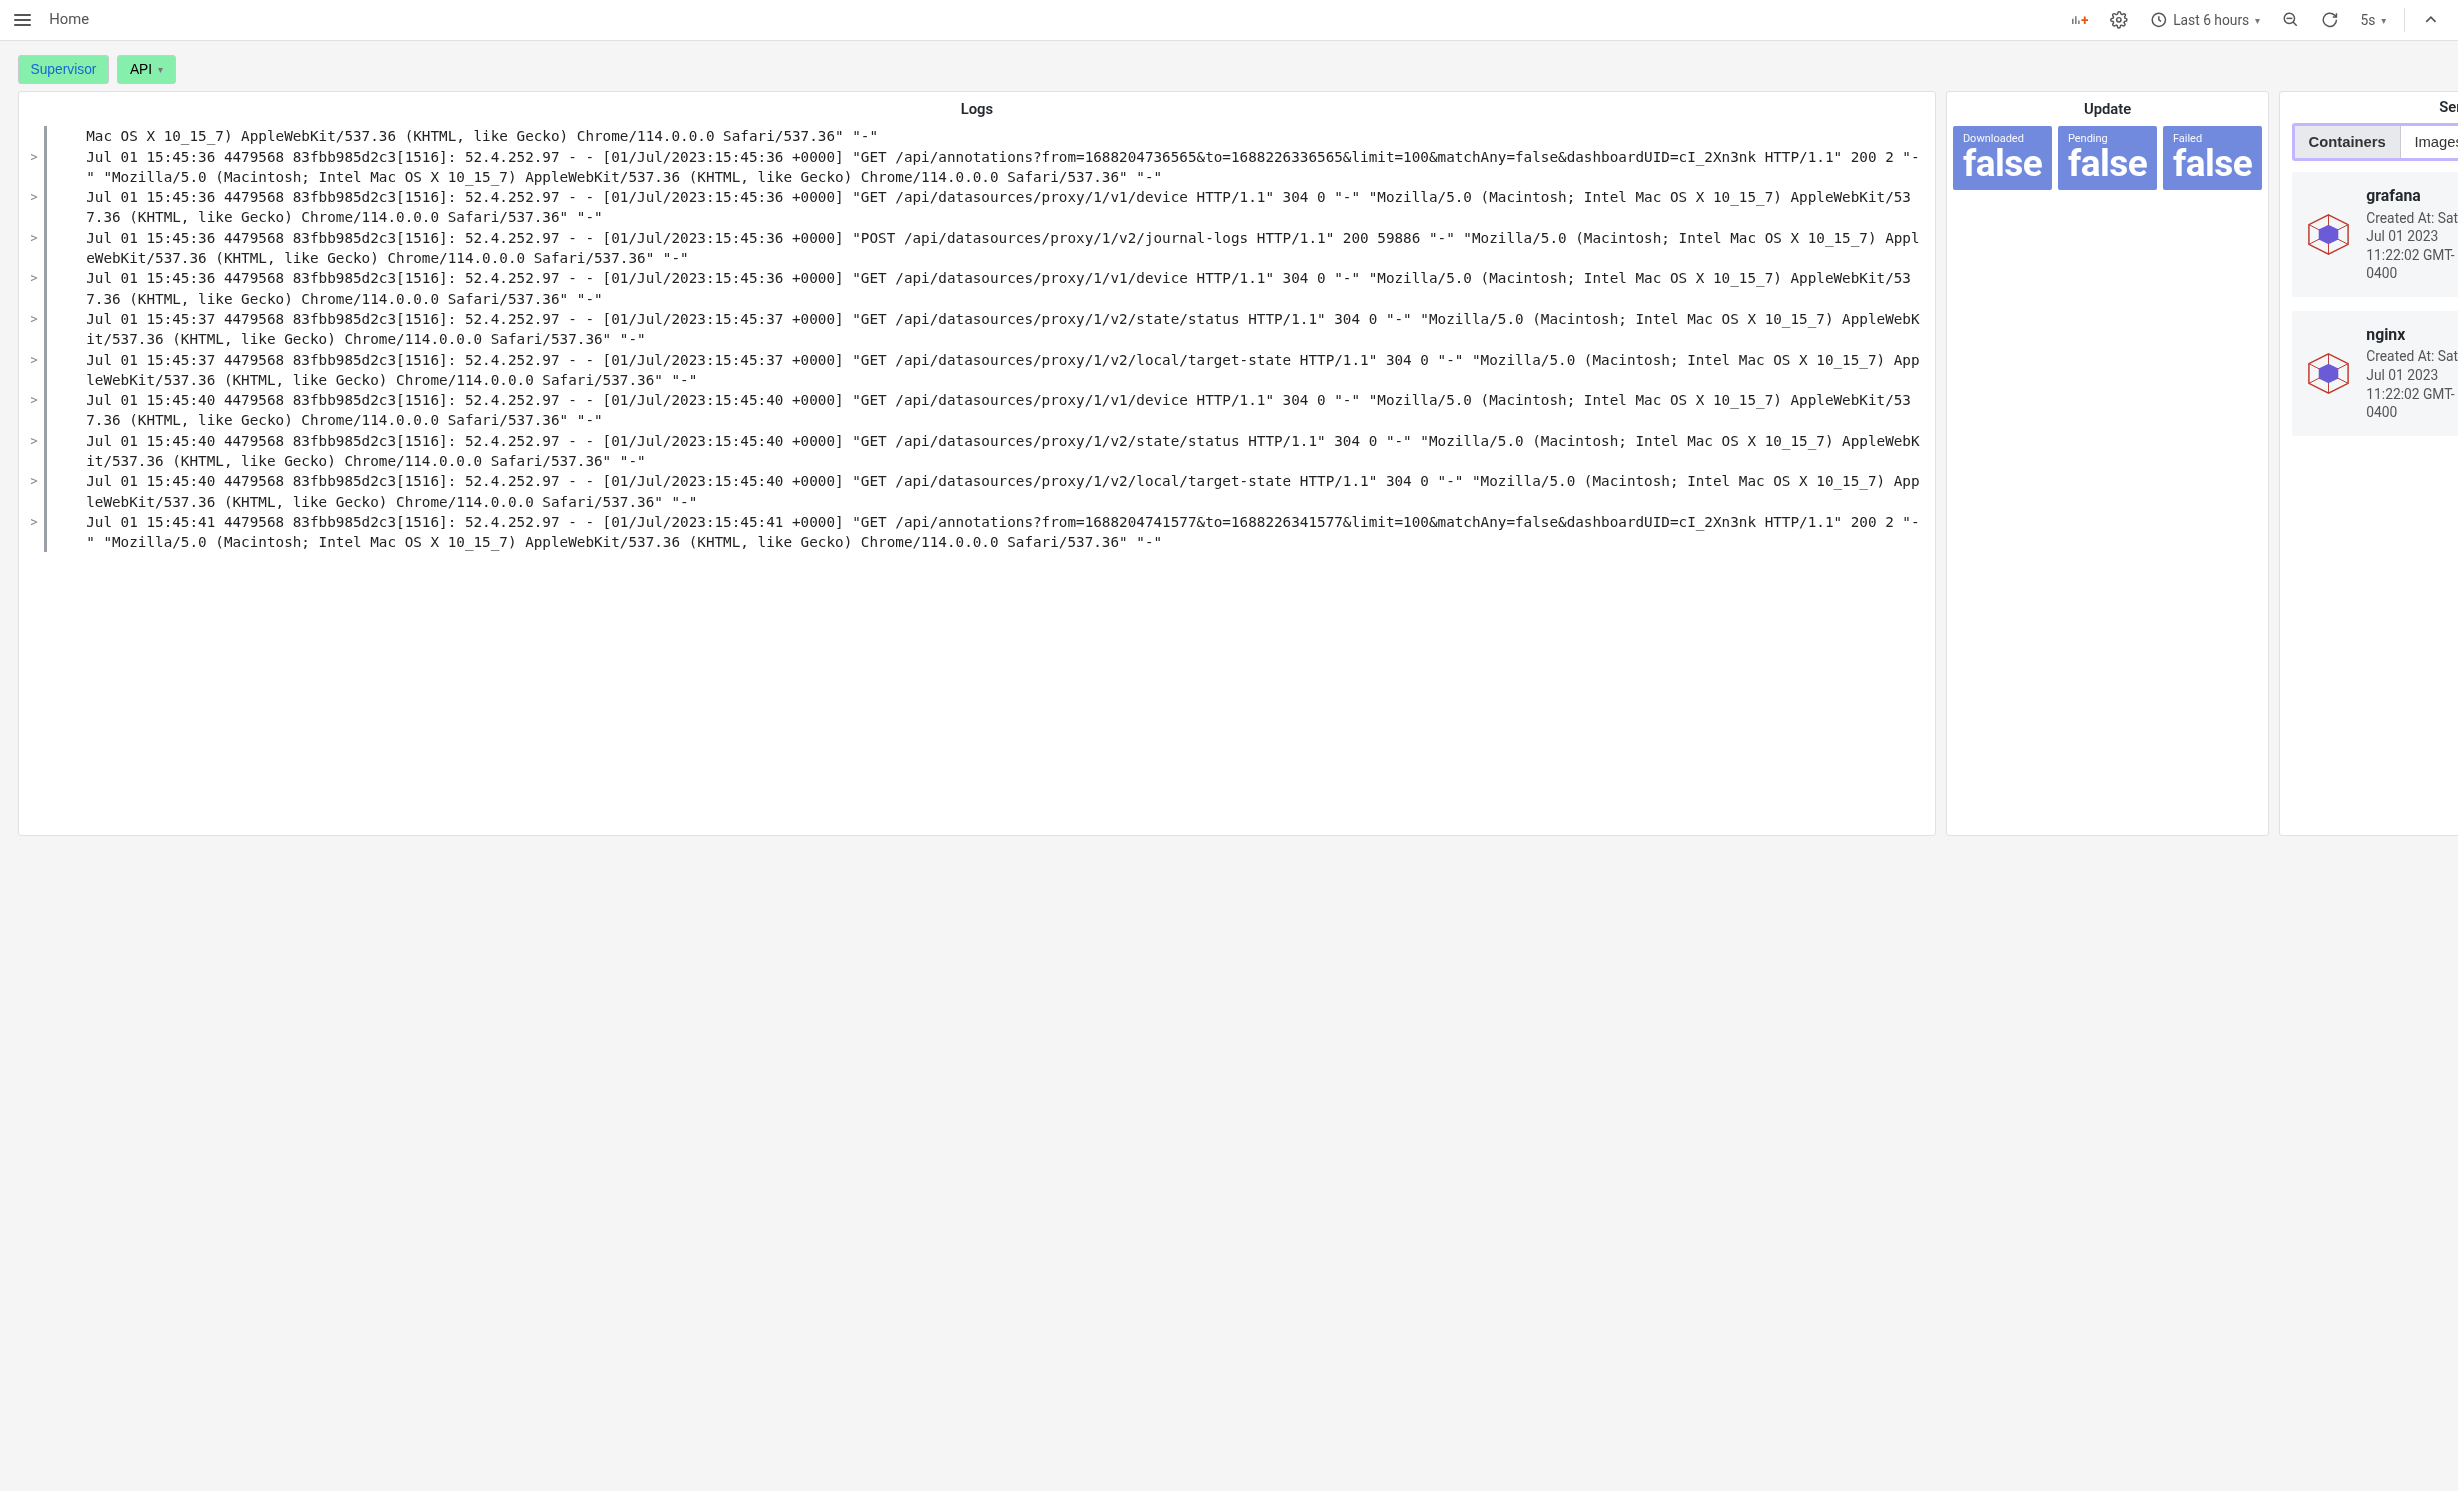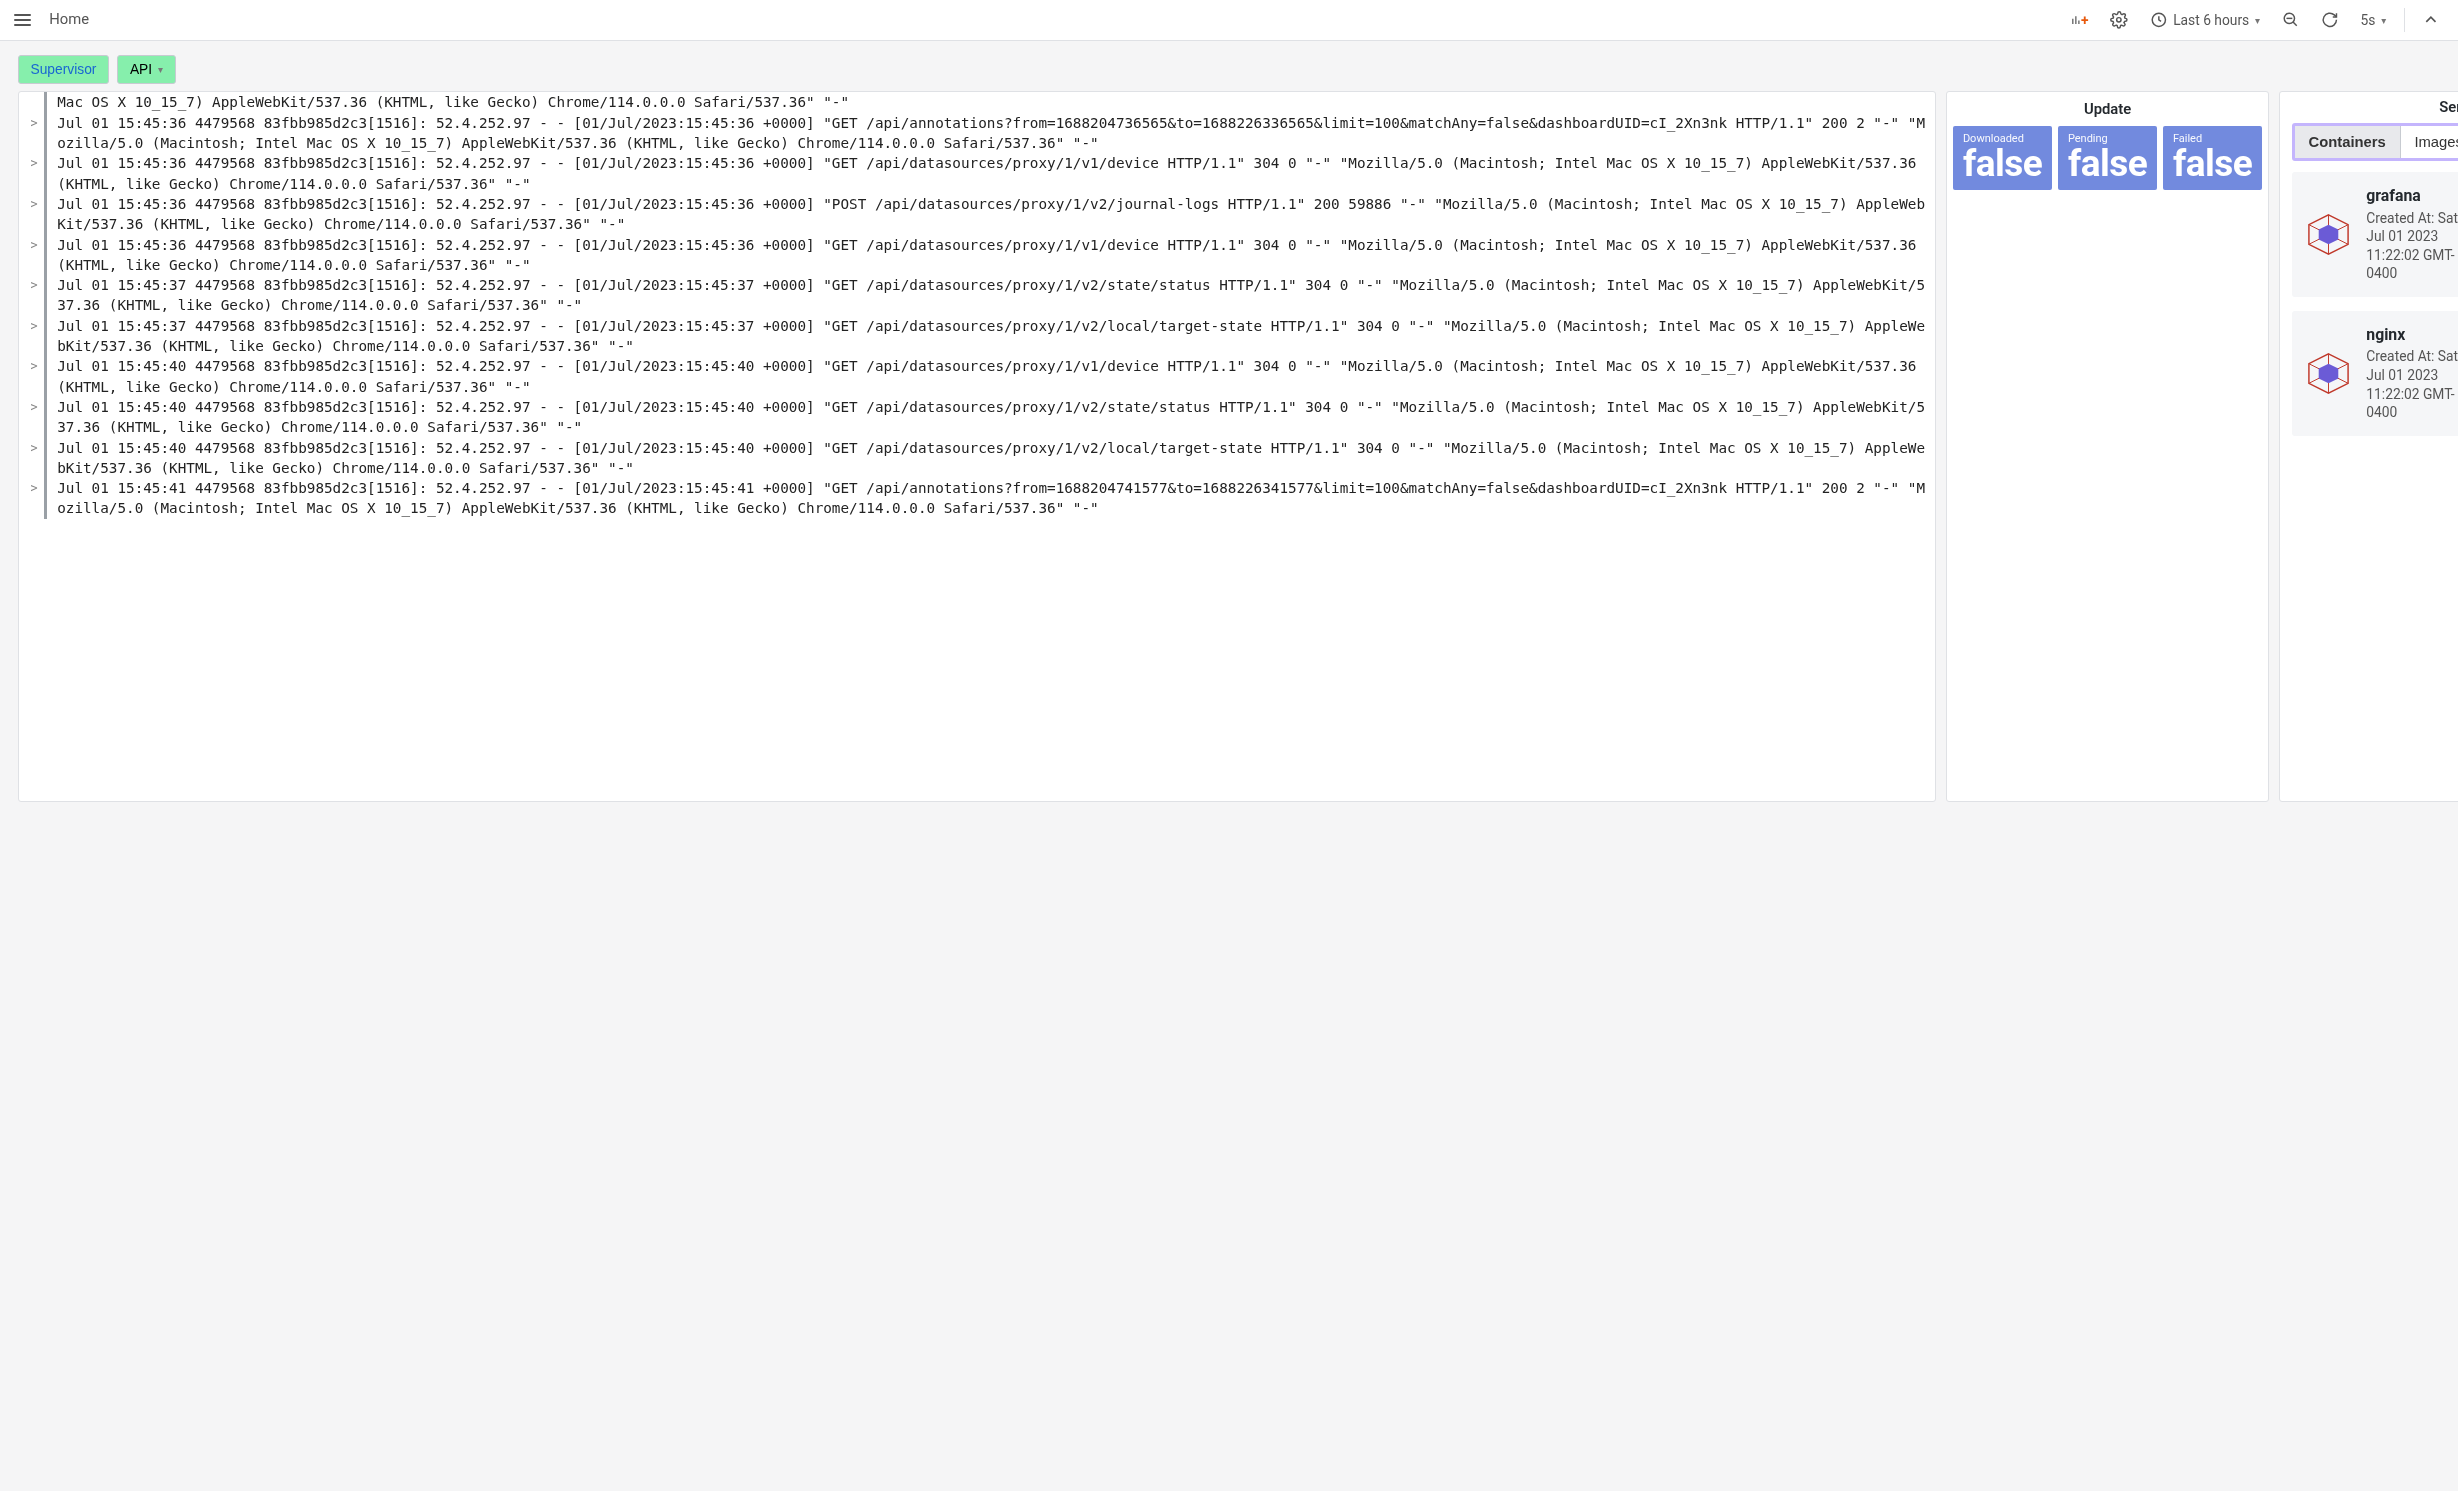--- a/index.html
+++ b/index.html
@@ -65,21 +65,21 @@
     font-family: ui-monospace, SFMono-Regular, Menlo, Consolas, monospace;
     font-size: 14.3px;
     line-height: 1.42;
     color:#222;
     height: 709px;
     overflow:hidden;
   }
   .log-row { display:flex; }
   .log-caret { width:13.8px; flex:none; color:#888; font-size:11.8px; padding-top:2px; user-select:none;}
   .log-bar { width:3px; background:#9aa0a6; flex:none; margin-right:9.9px;}
-  .log-text { flex:1; white-space:pre-wrap; word-break:break-all; }
+  .log-text { flex:1; white-space:pre-wrap; word-break:break-all;margin-left:29px; }
 
   
   .rcol { display:flex; gap:9.9px;}
   .update-cards { display:flex; gap:5.9px; padding:0 5.9px 5.9px 5.9px;}
   .ucard {
     flex:1;
     background:#7690e0;
     background: #7186dc;
     background: linear-gradient(#7a8fe0,#6e86db);
     background: #7089db;
@@ -219,20 +219,21 @@
   </button>
   <button class="tab-btn">
     <span>API</span>
     <span class="chev">▾</span>
   </button>
 </div>
 
 <div class="grid">
 
   <div class="panel">
+    <div class="panel-title">Logs</div>
     <div class="logs-body" id="logs-body">
         <div class="log-row">
           <div class="log-caret"></div>
           <div class="log-bar"></div>
           <div class="log-text">Mac OS X 10_15_7) AppleWebKit/537.36 (KHTML, like Gecko) Chrome/114.0.0.0 Safari/537.36" "-"</div>
         </div>
         <div class="log-row">
           <div class="log-caret">&gt;</div>
           <div class="log-bar"></div>
           <div class="log-text">Jul 01 15:45:36 4479568 83fbb985d2c3[1516]: 52.4.252.97 - - [01/Jul/2023:15:45:36 +0000] "GET /api/annotations?from=1688204736565&amp;to=1688226336565&amp;limit=100&amp;matchAny=false&amp;dashboardUID=cI_2Xn3nk HTTP/1.1" 200 2 "-" "Mozilla/5.0 (Macintosh; Intel Mac OS X 10_15_7) AppleWebKit/537.36 (KHTML, like Gecko) Chrome/114.0.0.0 Safari/537.36" "-"</div>

